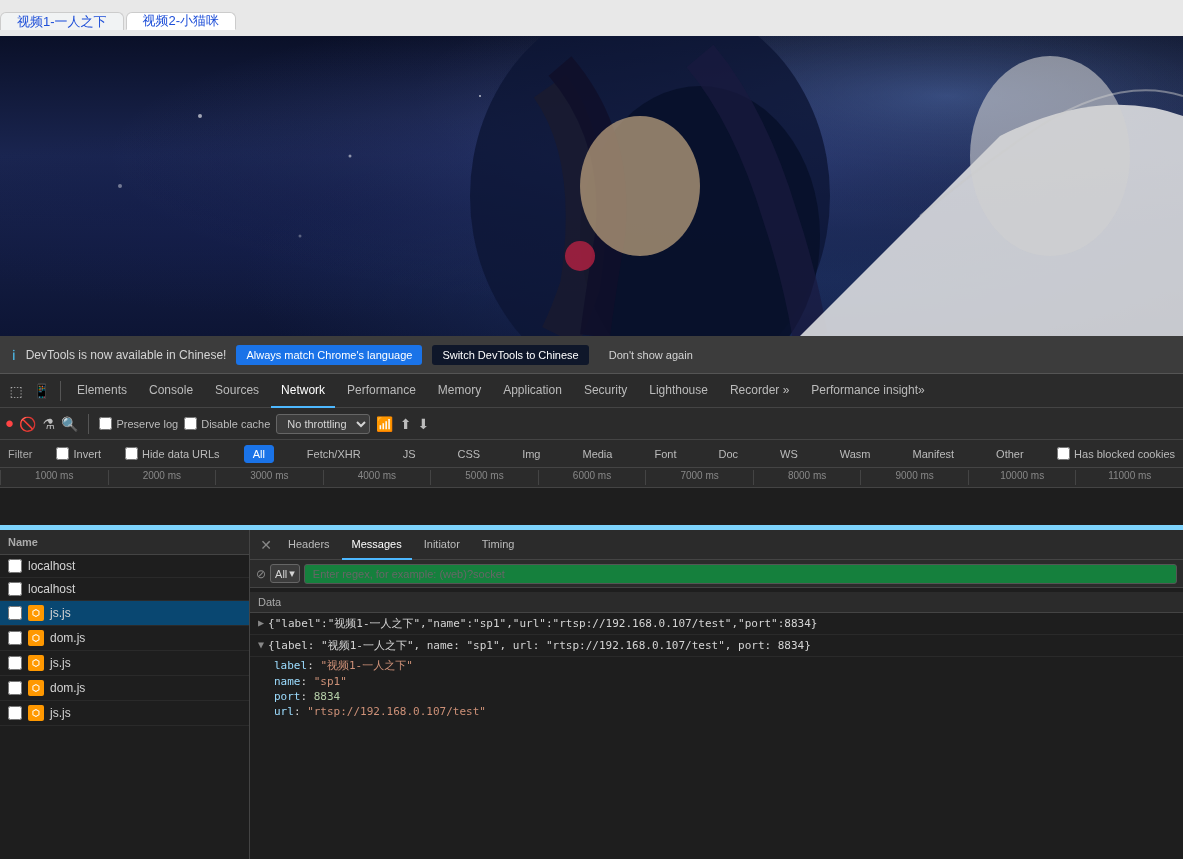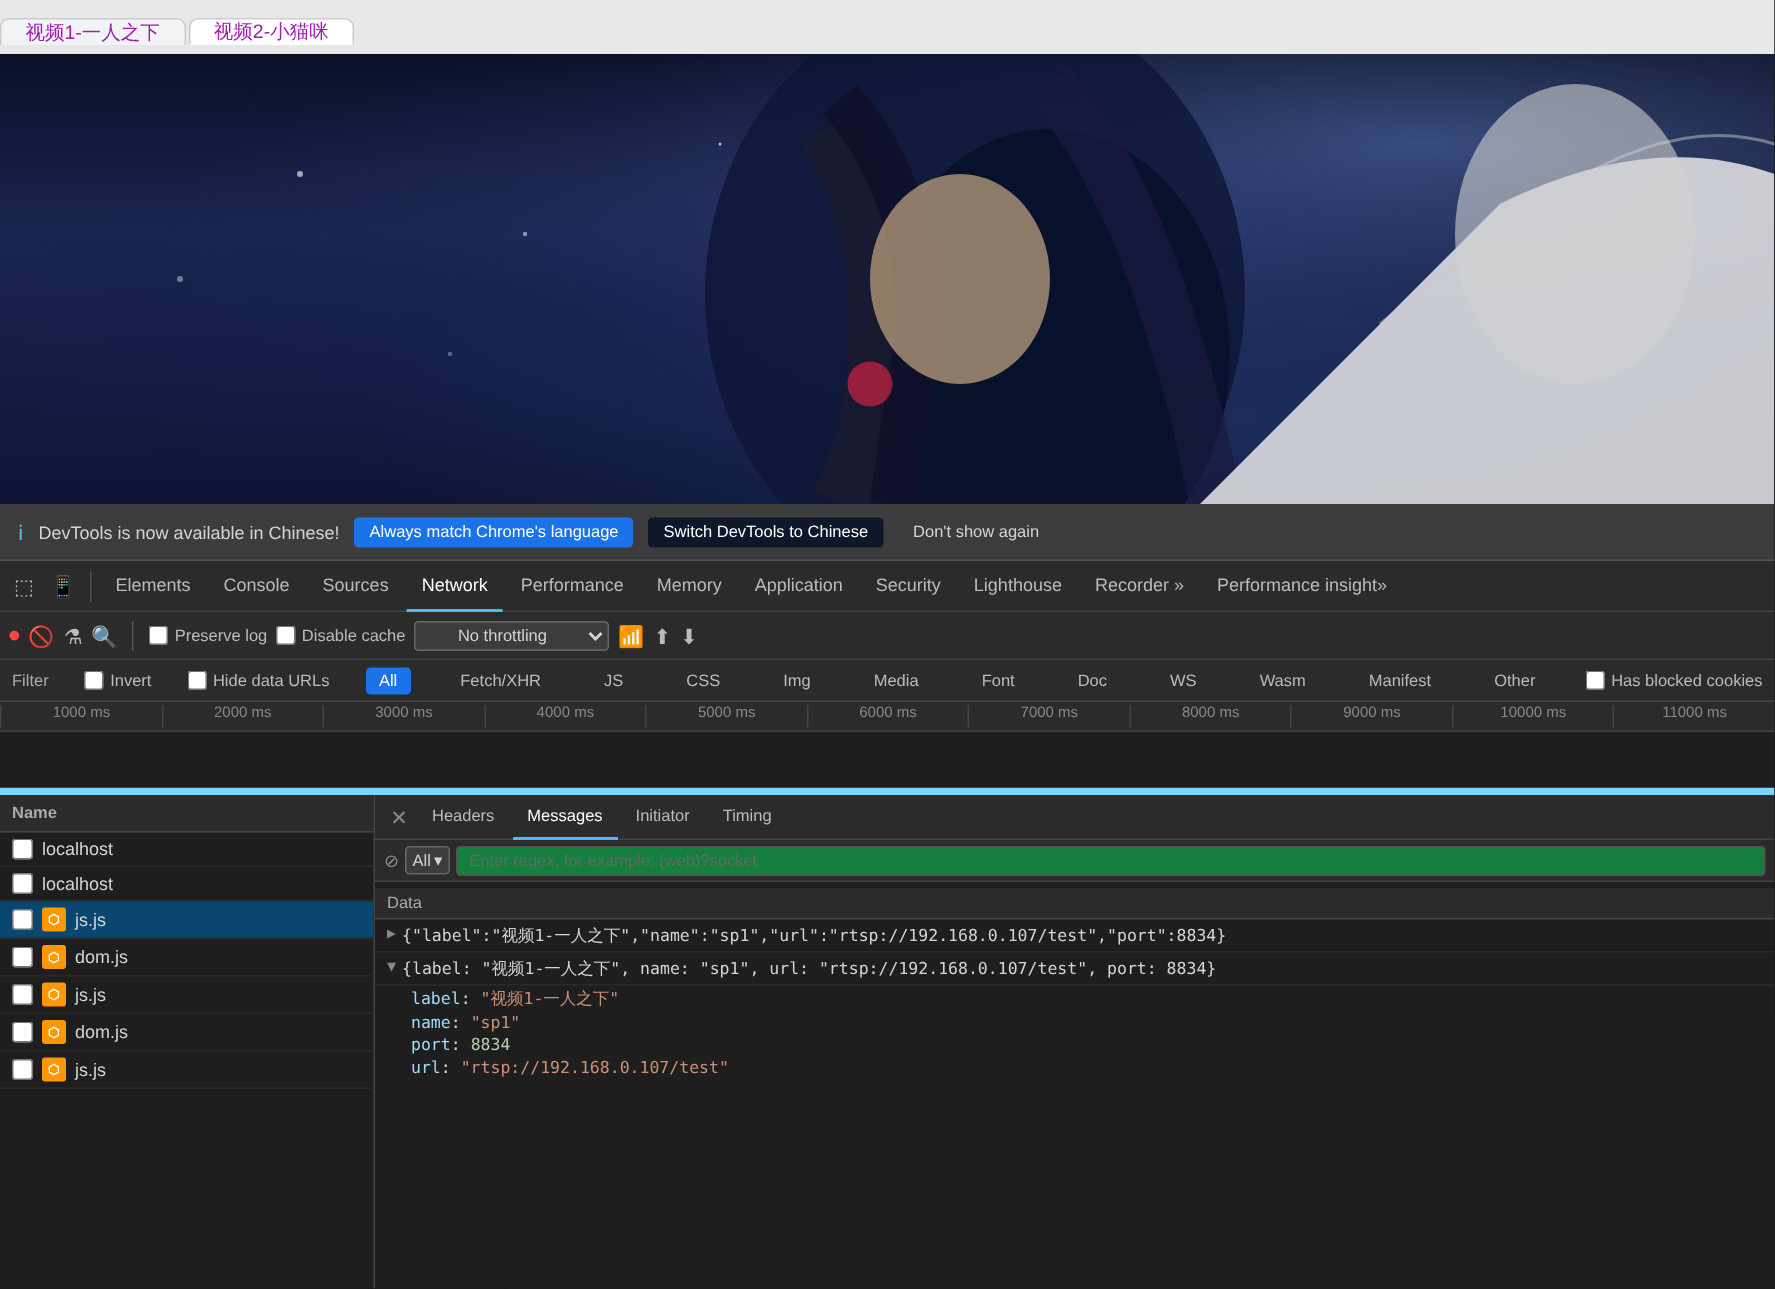--- a/index.html
+++ b/index.html
@@ -13,21 +13,21 @@
       height: 36px;
       padding: 6px 0 0 0;
     }
     .browser-tab {
       background: #f1f3f4;
       border: 1px solid #ccc;
       border-bottom: none;
       border-radius: 6px 6px 0 0;
       padding: 4px 16px;
       font-size: 13px;
-      color: #a21caf;
+      color: #1d4ed8;
       cursor: pointer;
       height: 18px;
       display: flex;
       align-items: center;
       margin-right: 2px;
     }
     .browser-tab.active {
       background: #fff;
       border-bottom: 1px solid #fff;
       z-index: 1;
@@ -158,21 +158,21 @@
       gap: 4px;
       color: #bbb;
       font-size: 11px;
       cursor: pointer;
     }
     .checkbox-label input { cursor: pointer; }
     .throttle-select {
       background: #3c3c3c;
       border: 1px solid #666;
       color: #d4d4d4;
-      padding: 2px 24px;
+      padding: 2px 6px;
       border-radius: 3px;
       font-size: 11px;
       cursor: pointer;
     }
 
     
     .filter-bar {
       background: #2b2b2b;
       display: flex;
       align-items: center;

